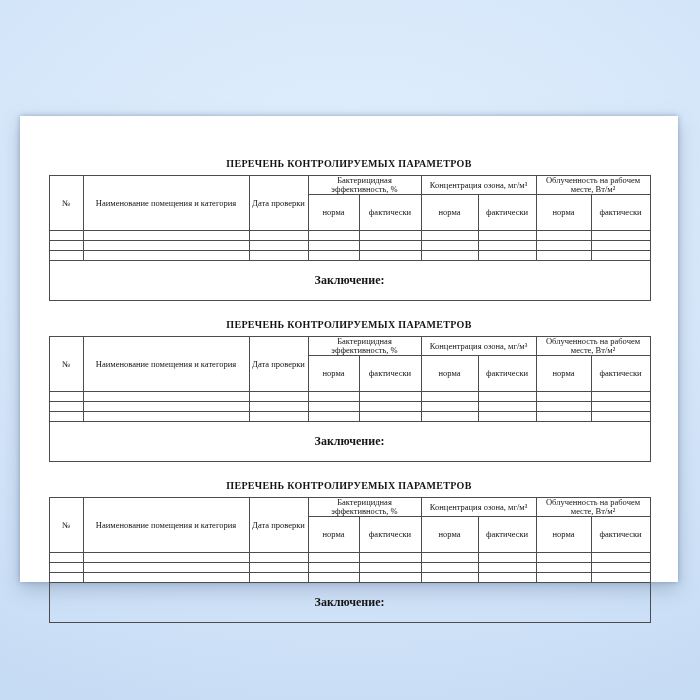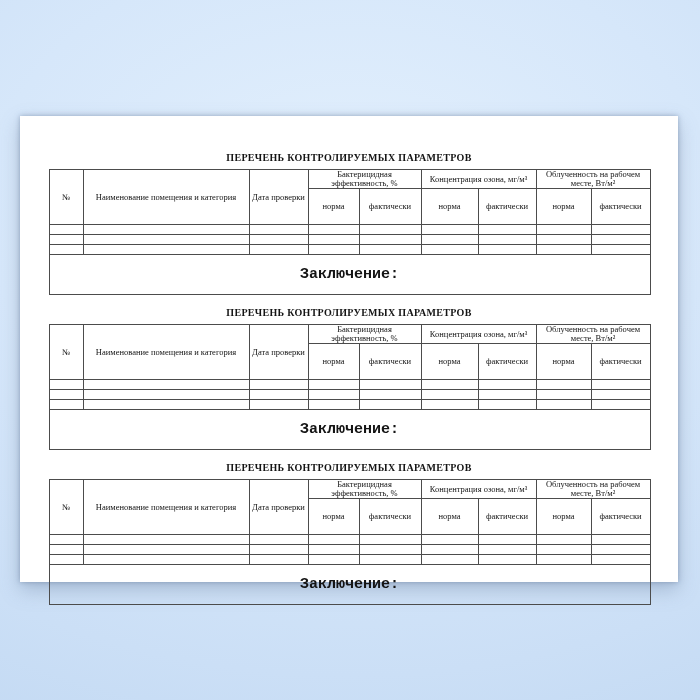--- a/index.html
+++ b/index.html
@@ -13,21 +13,21 @@
                 #e3f0fd 0%, #d6e7fa 40%, #cbdff6 70%, #bed6f1 100%);
   }
   .page {
     position: absolute; left: 20px; top: 116px;
     width: 658px; height: 466px;
     background: #ffffff;
     box-shadow: 0 0 5px rgba(96,118,150,0.55), 0 8px 18px rgba(96,118,150,0.35);
     box-sizing: border-box;
     padding-top: 24px;
   }
-  .block { width: 601px; margin: 12px auto 12px auto; }
+  .block { width: 601px; margin: 18px auto 12px auto; }
   .table-title {
     margin: 0 0 6px 0;
     text-align: center;
     font-size: 10px; line-height: 11px;
     font-weight: bold; letter-spacing: 0.3px;
     color: #141414;
   }
   table.params {
     width: 601px;
     border-collapse: collapse;
@@ -47,21 +47,21 @@
   }
   tr.header-row-1 { height: 19px; }
   tr.header-row-2 { height: 36px; }
   tbody tr.data-row { height: 10px; }
   td.conclusion-cell {
     height: 39px;
     text-align: left;
     vertical-align: top;
     padding: 2px 3px;
   }
-  .conclusion-label { font-weight: bold; font-size: 15px; font-family: Liberation Mono, monospace; }
+  .conclusion-label { font-weight: bold; font-size: 12px; }
 </style>
 </head>
 <body>
 
 <div class="scene">
   <div class="page" id="document-page">
   <section class="block">
     <h2 class="table-title">ПЕРЕЧЕНЬ КОНТРОЛИРУЕМЫХ ПАРАМЕТРОВ</h2>
     <table class="params">
       <colgroup>

